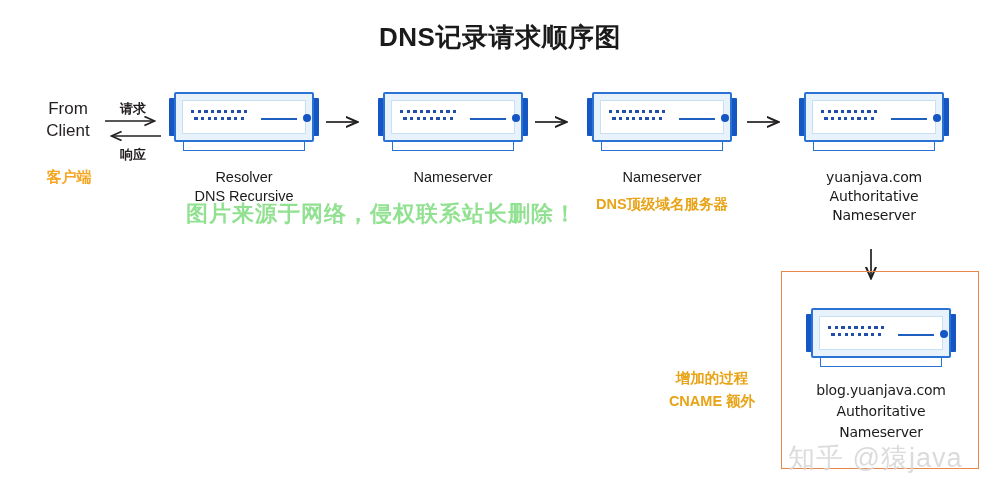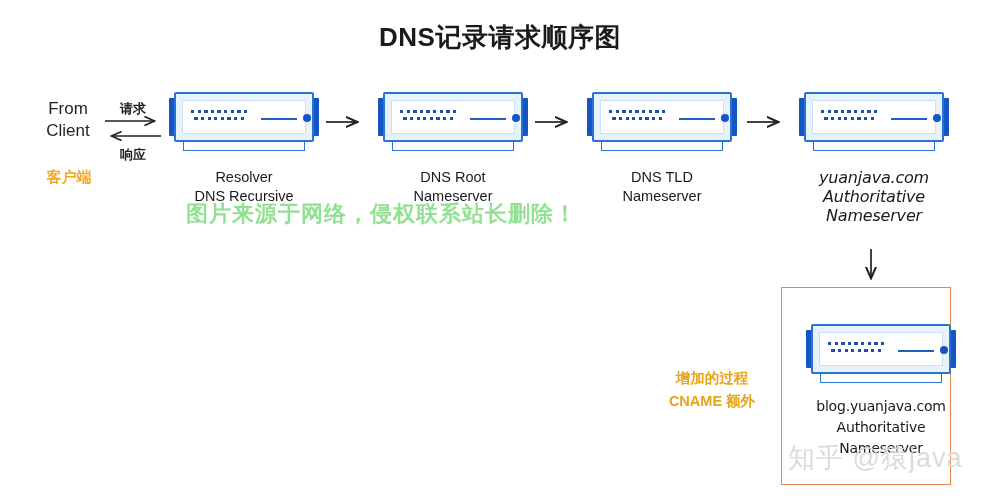--- a/index.html
+++ b/index.html
@@ -169,23 +169,22 @@
   
   .node-en {
     margin-top: 14px;
     text-align: center;
     font-size: 14.5px;
     line-height: 19px;
     color: #1a1a1a;
   }
   .node-en.rounded {
     font-family: "DejaVu Sans", sans-serif;
-    font-size: 16px;
+    font-size: 14px;
     letter-spacing: -0.2px;
-    font-style: italic;
   }
   .node-cn {
     margin-top: 8px;
     text-align: center;
     font-size: 14.5px;
     font-weight: bold;
     color: #e8a317;
     white-space: nowrap;
   }
 
@@ -202,22 +201,22 @@
   #down-arrow {
     position: absolute;
     left: 862px;
     top: 248px;
   }
 
   
   #cname-box {
     position: absolute;
     left: 781px;
-    top: 287px;
-    width: 170px;
+    top: 271px;
+    width: 198px;
     height: 198px;
     border: 1.6px solid #e8874a;
     box-sizing: border-box;
     background: transparent;
   }
   #cname-server {
     position: absolute;
     left: 24px;
     top: 36px;
   }
@@ -363,21 +362,20 @@
             <i style="left: 42.9px; top: 7px;"></i>
             <i style="left: 49.5px; top: 7px;"></i>
           </div>
         <div class="srv-line"></div>
         <div class="srv-led"></div>
       </div>
     </div>
     <div class="srv-base"></div>
   </div>
   <div class="node-en">
-    <div>DNS Root</div>
     <div>Nameserver</div>
   </div>
 </div>
 
 <div class="node" id="node-2">
   <div class="server">
     <div class="srv-tab left"></div>
     <div class="srv-tab right"></div>
     <div class="srv-frame">
       <div class="srv-inner">
@@ -400,23 +398,23 @@
             <i style="left: 42.9px; top: 7px;"></i>
             <i style="left: 49.5px; top: 7px;"></i>
           </div>
         <div class="srv-line"></div>
         <div class="srv-led"></div>
       </div>
     </div>
     <div class="srv-base"></div>
   </div>
   <div class="node-en">
-    <div>DNS TLD</div>
     <div>Nameserver</div>
   </div>
+  <div class="node-cn">DNS顶级域名服务器</div>
 </div>
 
 <div class="node" id="node-3">
   <div class="server">
     <div class="srv-tab left"></div>
     <div class="srv-tab right"></div>
     <div class="srv-frame">
       <div class="srv-inner">
         <div class="srv-dots dotgrid">
             <i style="left: 0px; top: 0px;"></i>

